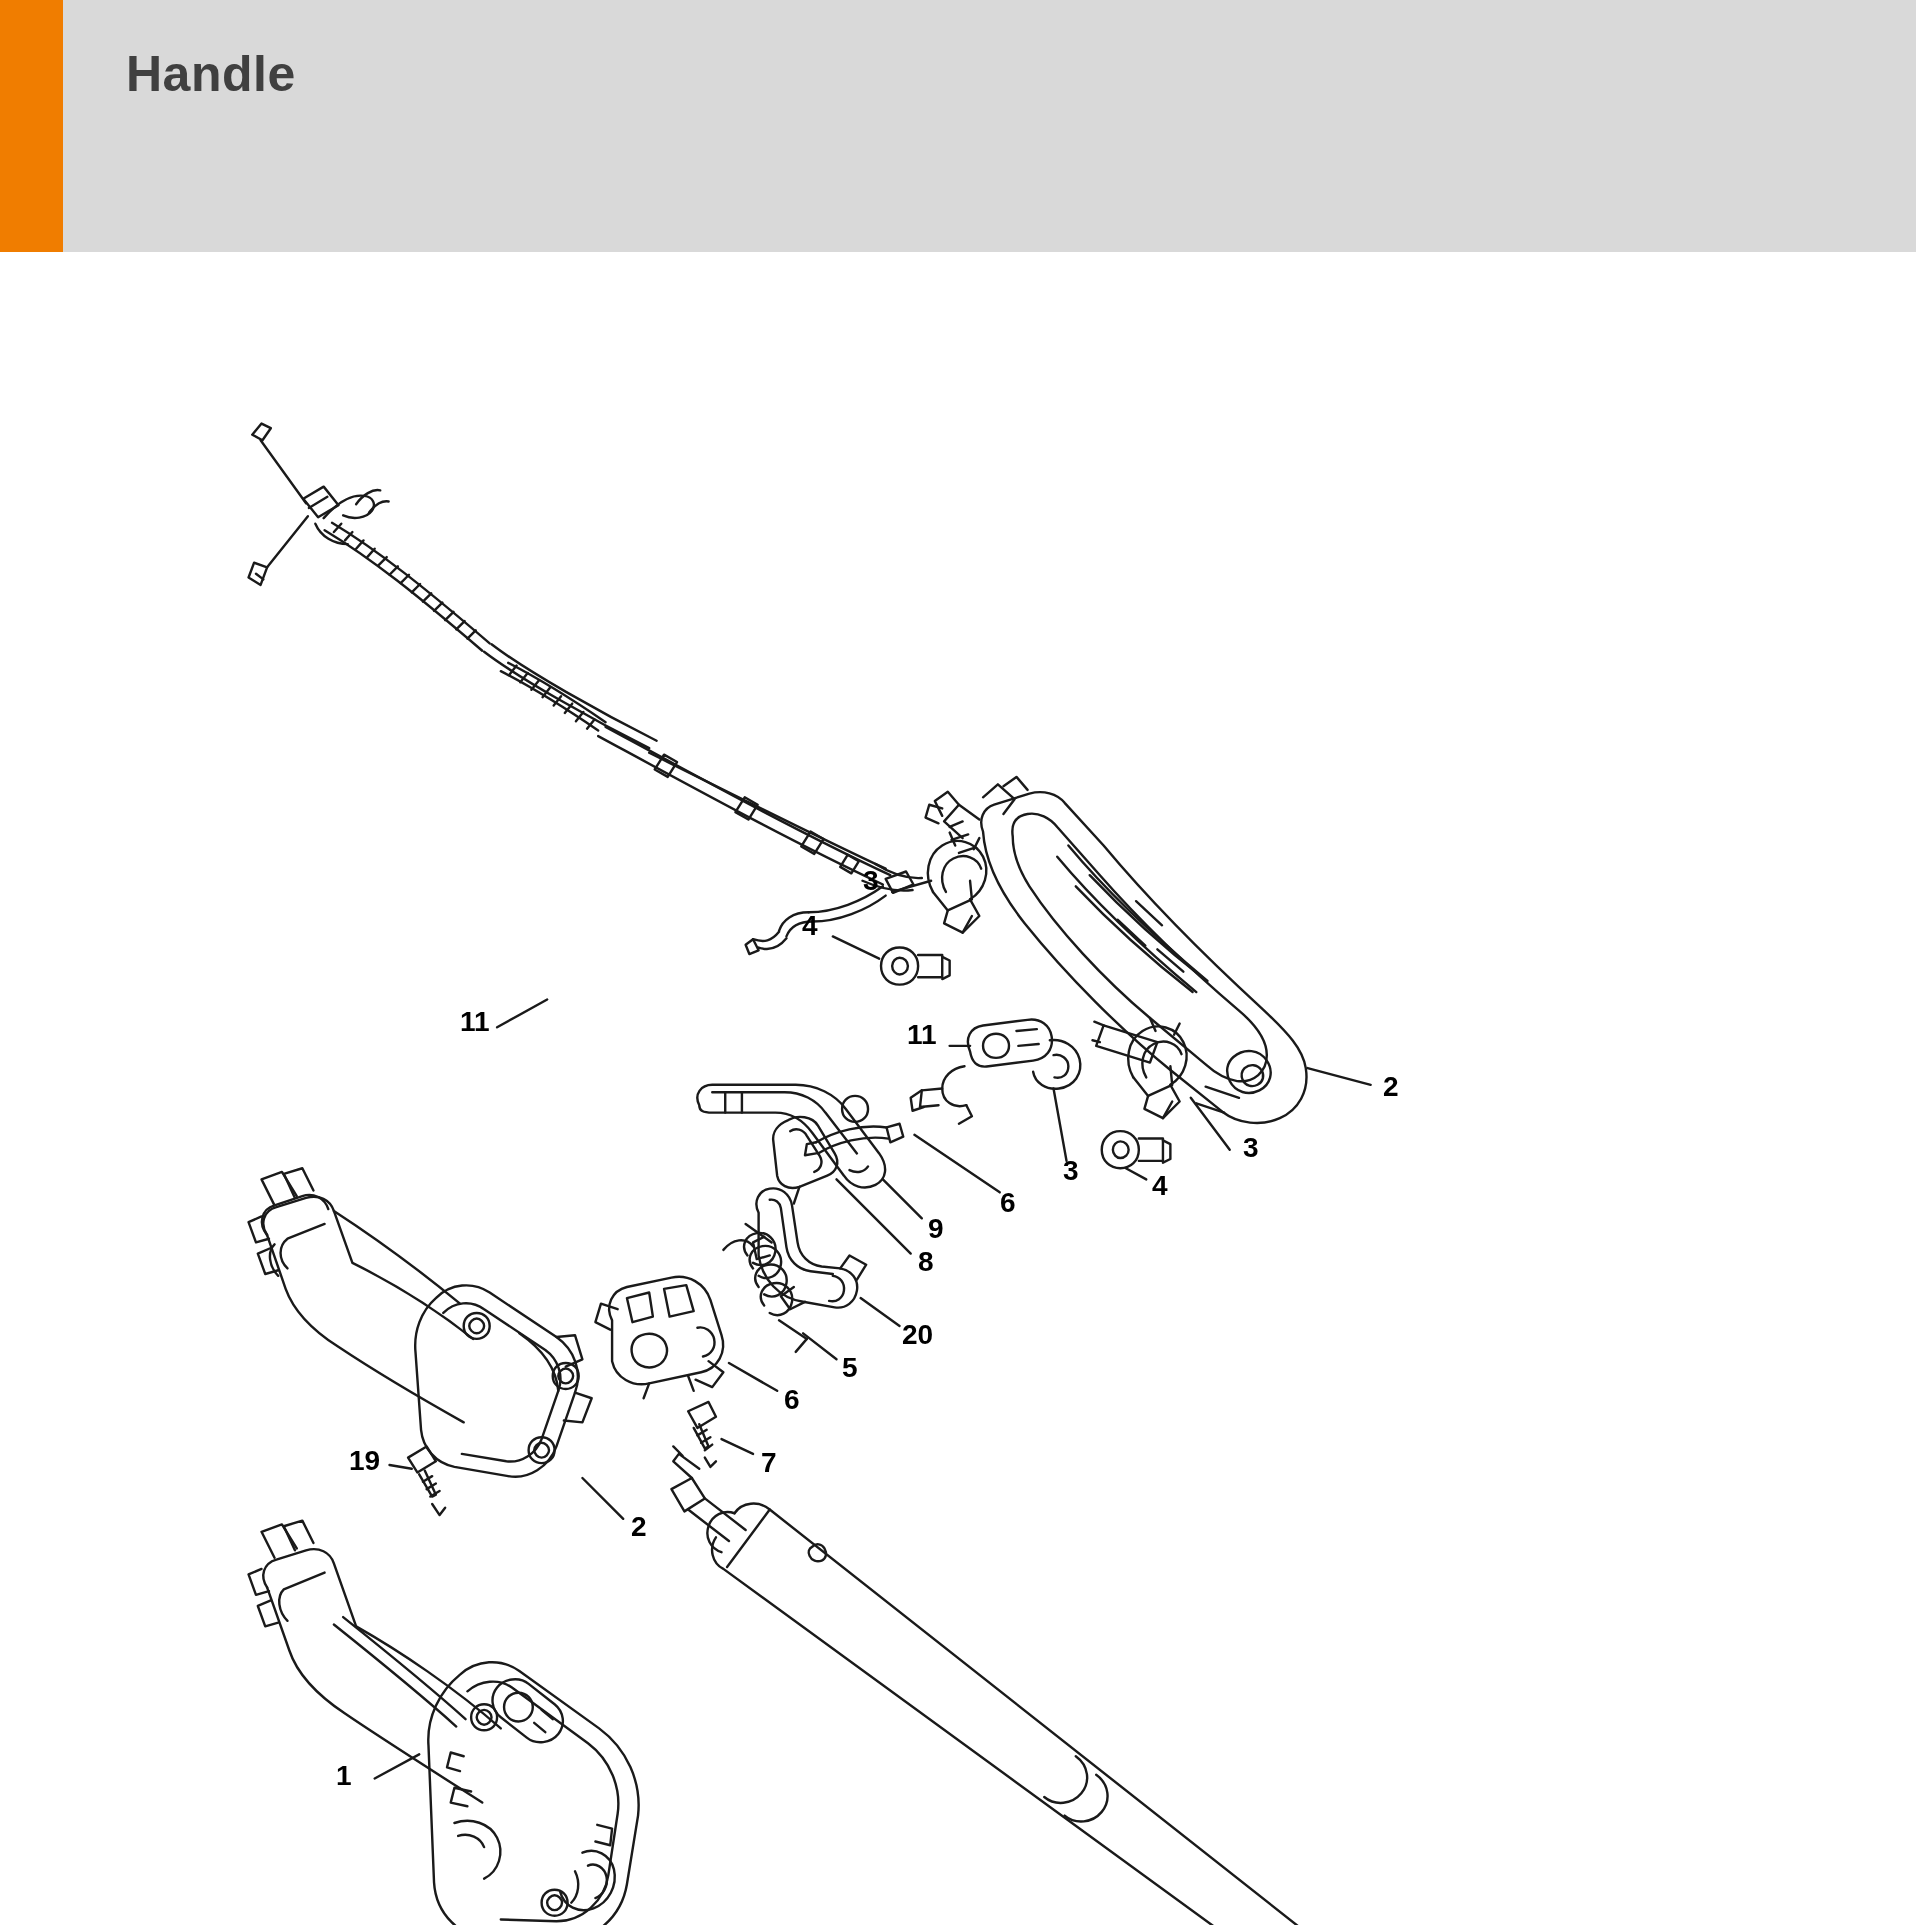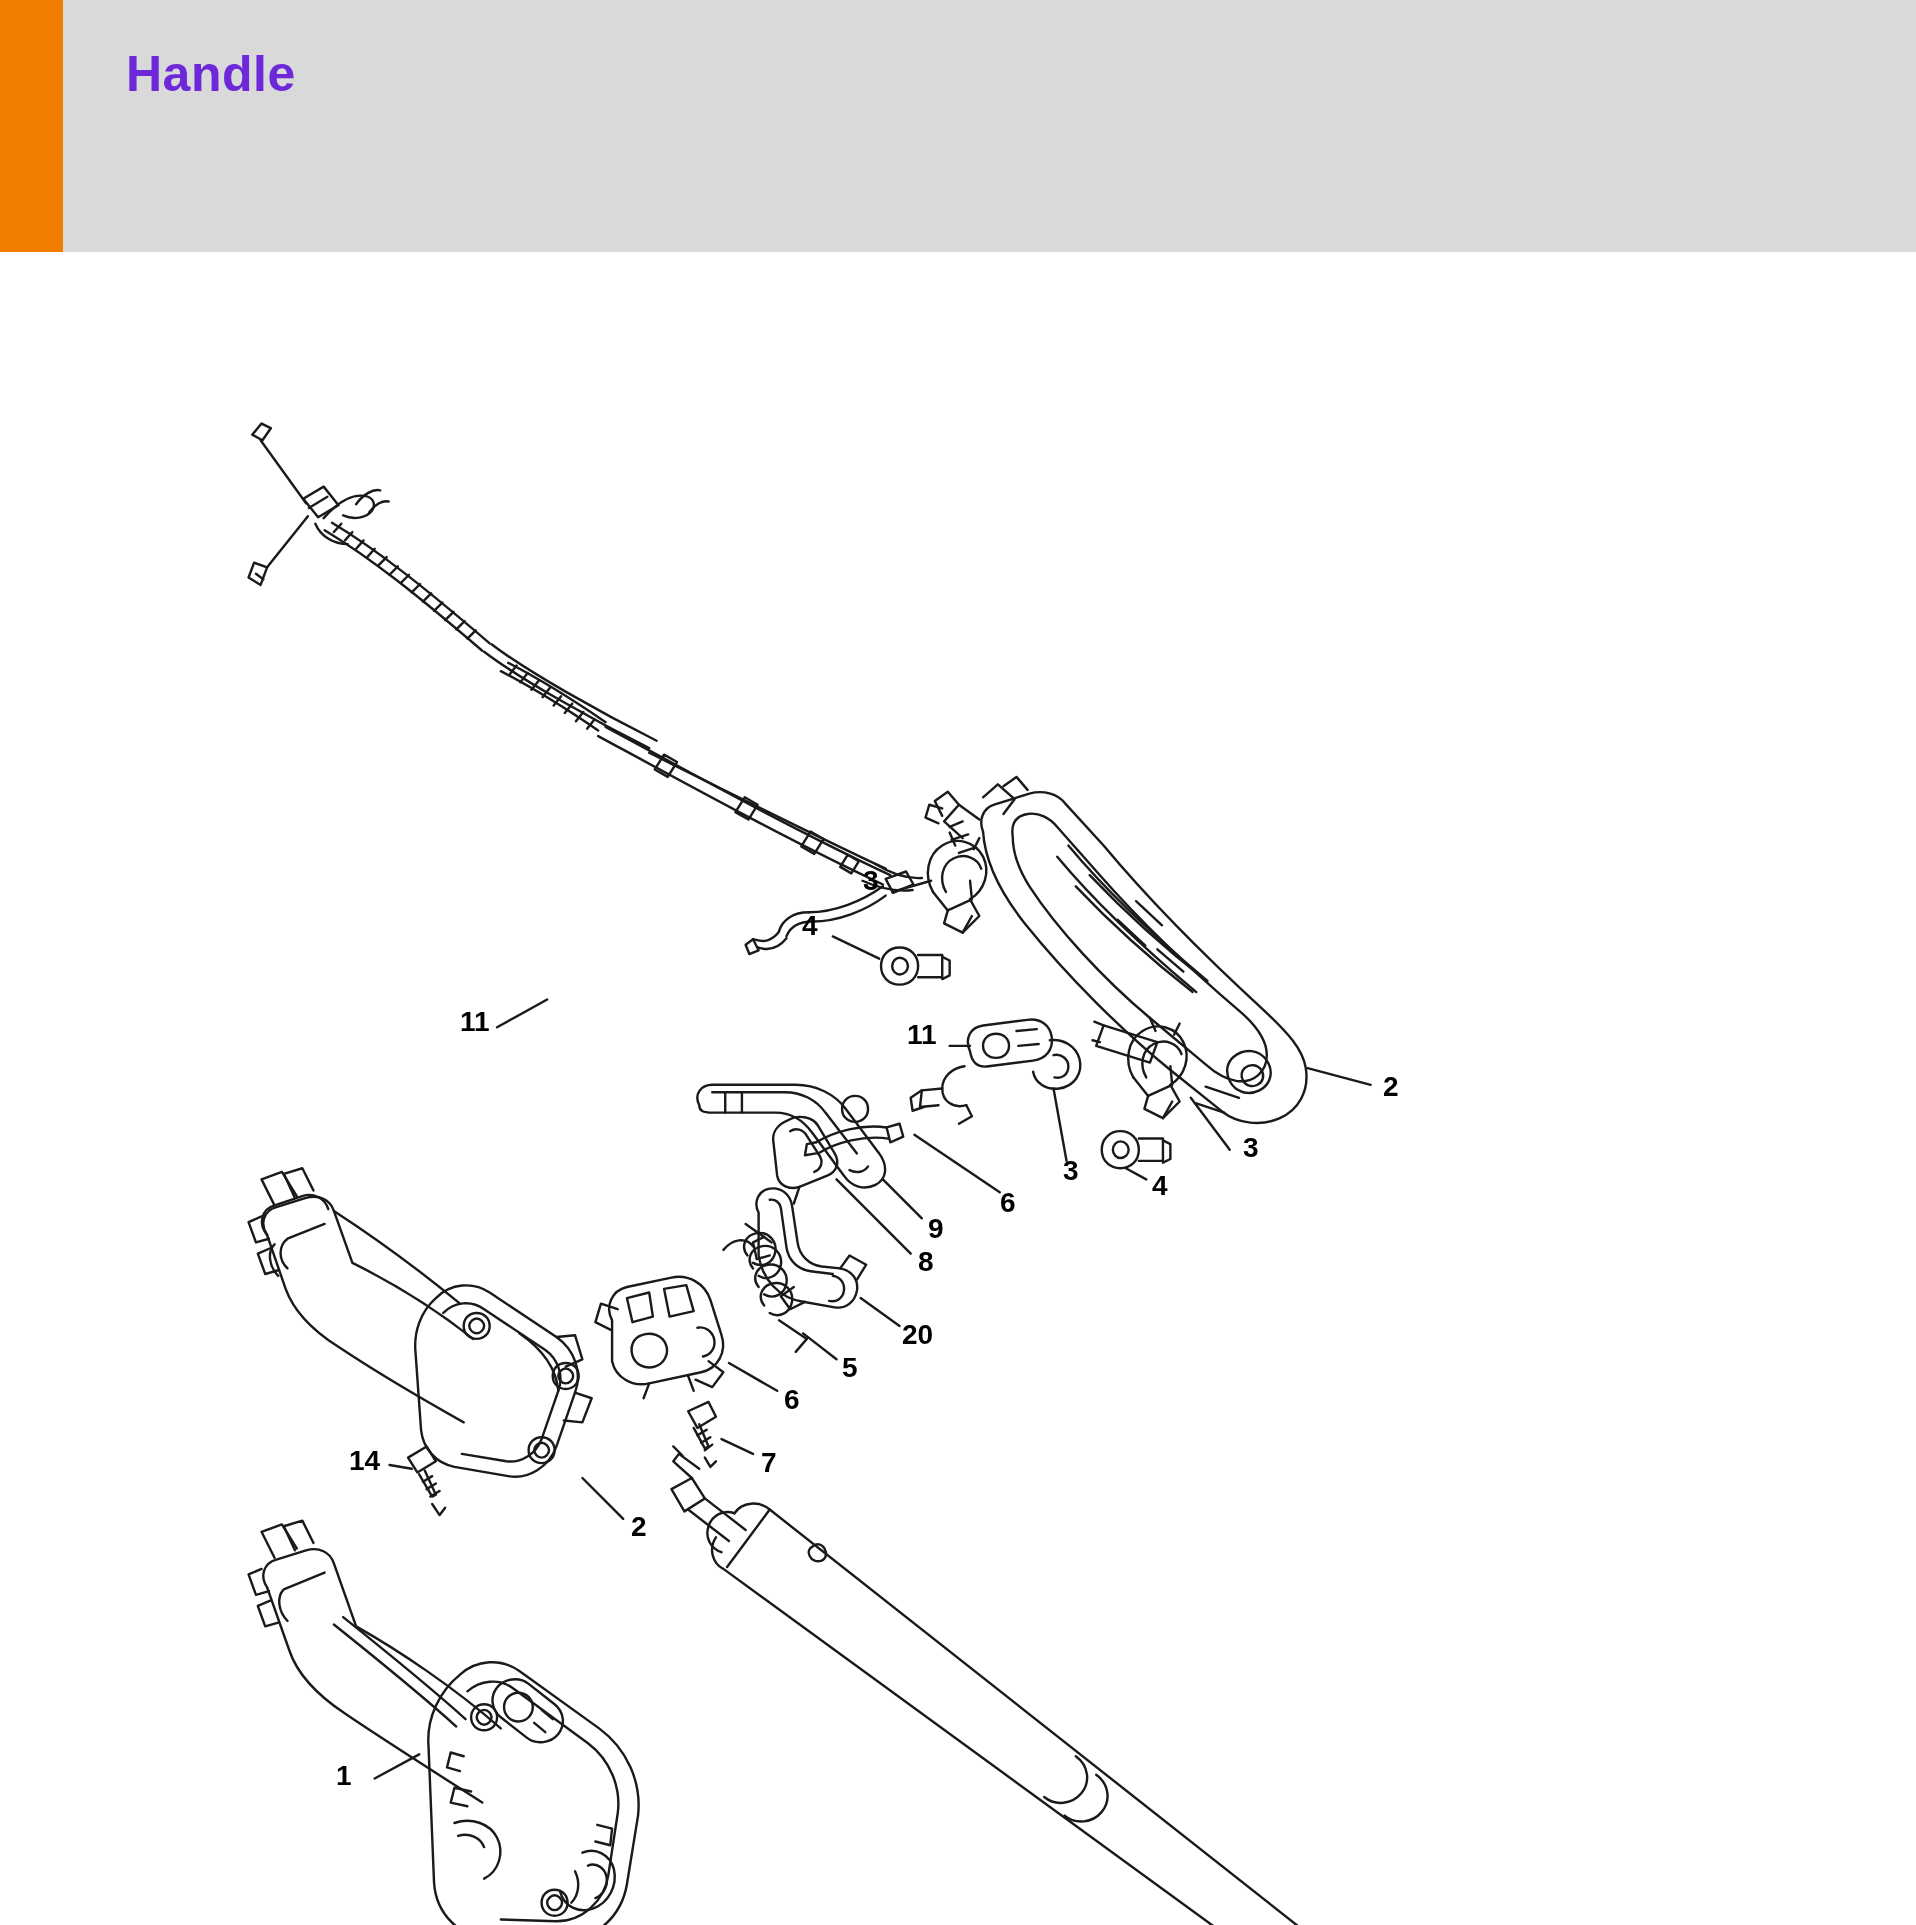--- a/index.html
+++ b/index.html
@@ -31,21 +31,21 @@
     width: 63px;
     height: 252px;
     background: #f07d00;
   }
   #page-title {
     position: absolute;
     left: 126px;
     top: 45px;
     font-size: 50px;
     font-weight: bold;
-    color: #6d28d9;
+    color: #404040;
     letter-spacing: 0.5px;
   }
 
   
   #diagram-area {
     position: absolute;
     left: 0;
     top: 252px;
     width: 1916px;
     height: 1673px;
@@ -563,18 +563,18 @@
   <div class="callout-label" style="left:1243px; top:882px;">3</div>
   <div class="callout-label" style="left:1152px; top:920px;">4</div>
   <div class="callout-label" style="left:1063px; top:905px;">3</div>
   <div class="callout-label" style="left:1000px; top:937px;">6</div>
   <div class="callout-label" style="left:928px; top:963px;">9</div>
   <div class="callout-label" style="left:918px;  top:996px;">8</div>
   <div class="callout-label" style="left:902px;  top:1069px;">20</div>
   <div class="callout-label" style="left:842px;  top:1102px;">5</div>
   <div class="callout-label" style="left:784px;  top:1134px;">6</div>
   <div class="callout-label" style="left:761px;  top:1197px;">7</div>
-  <div class="callout-label" style="left:349px;  top:1195px;">14</div>
+  <div class="callout-label" style="left:349px;  top:1195px;">19</div>
   <div class="callout-label" style="left:631px;  top:1261px;">2</div>
   <div class="callout-label" style="left:336px;  top:1510px;">1</div>
 
 </div>
 
 
 </body></html>

